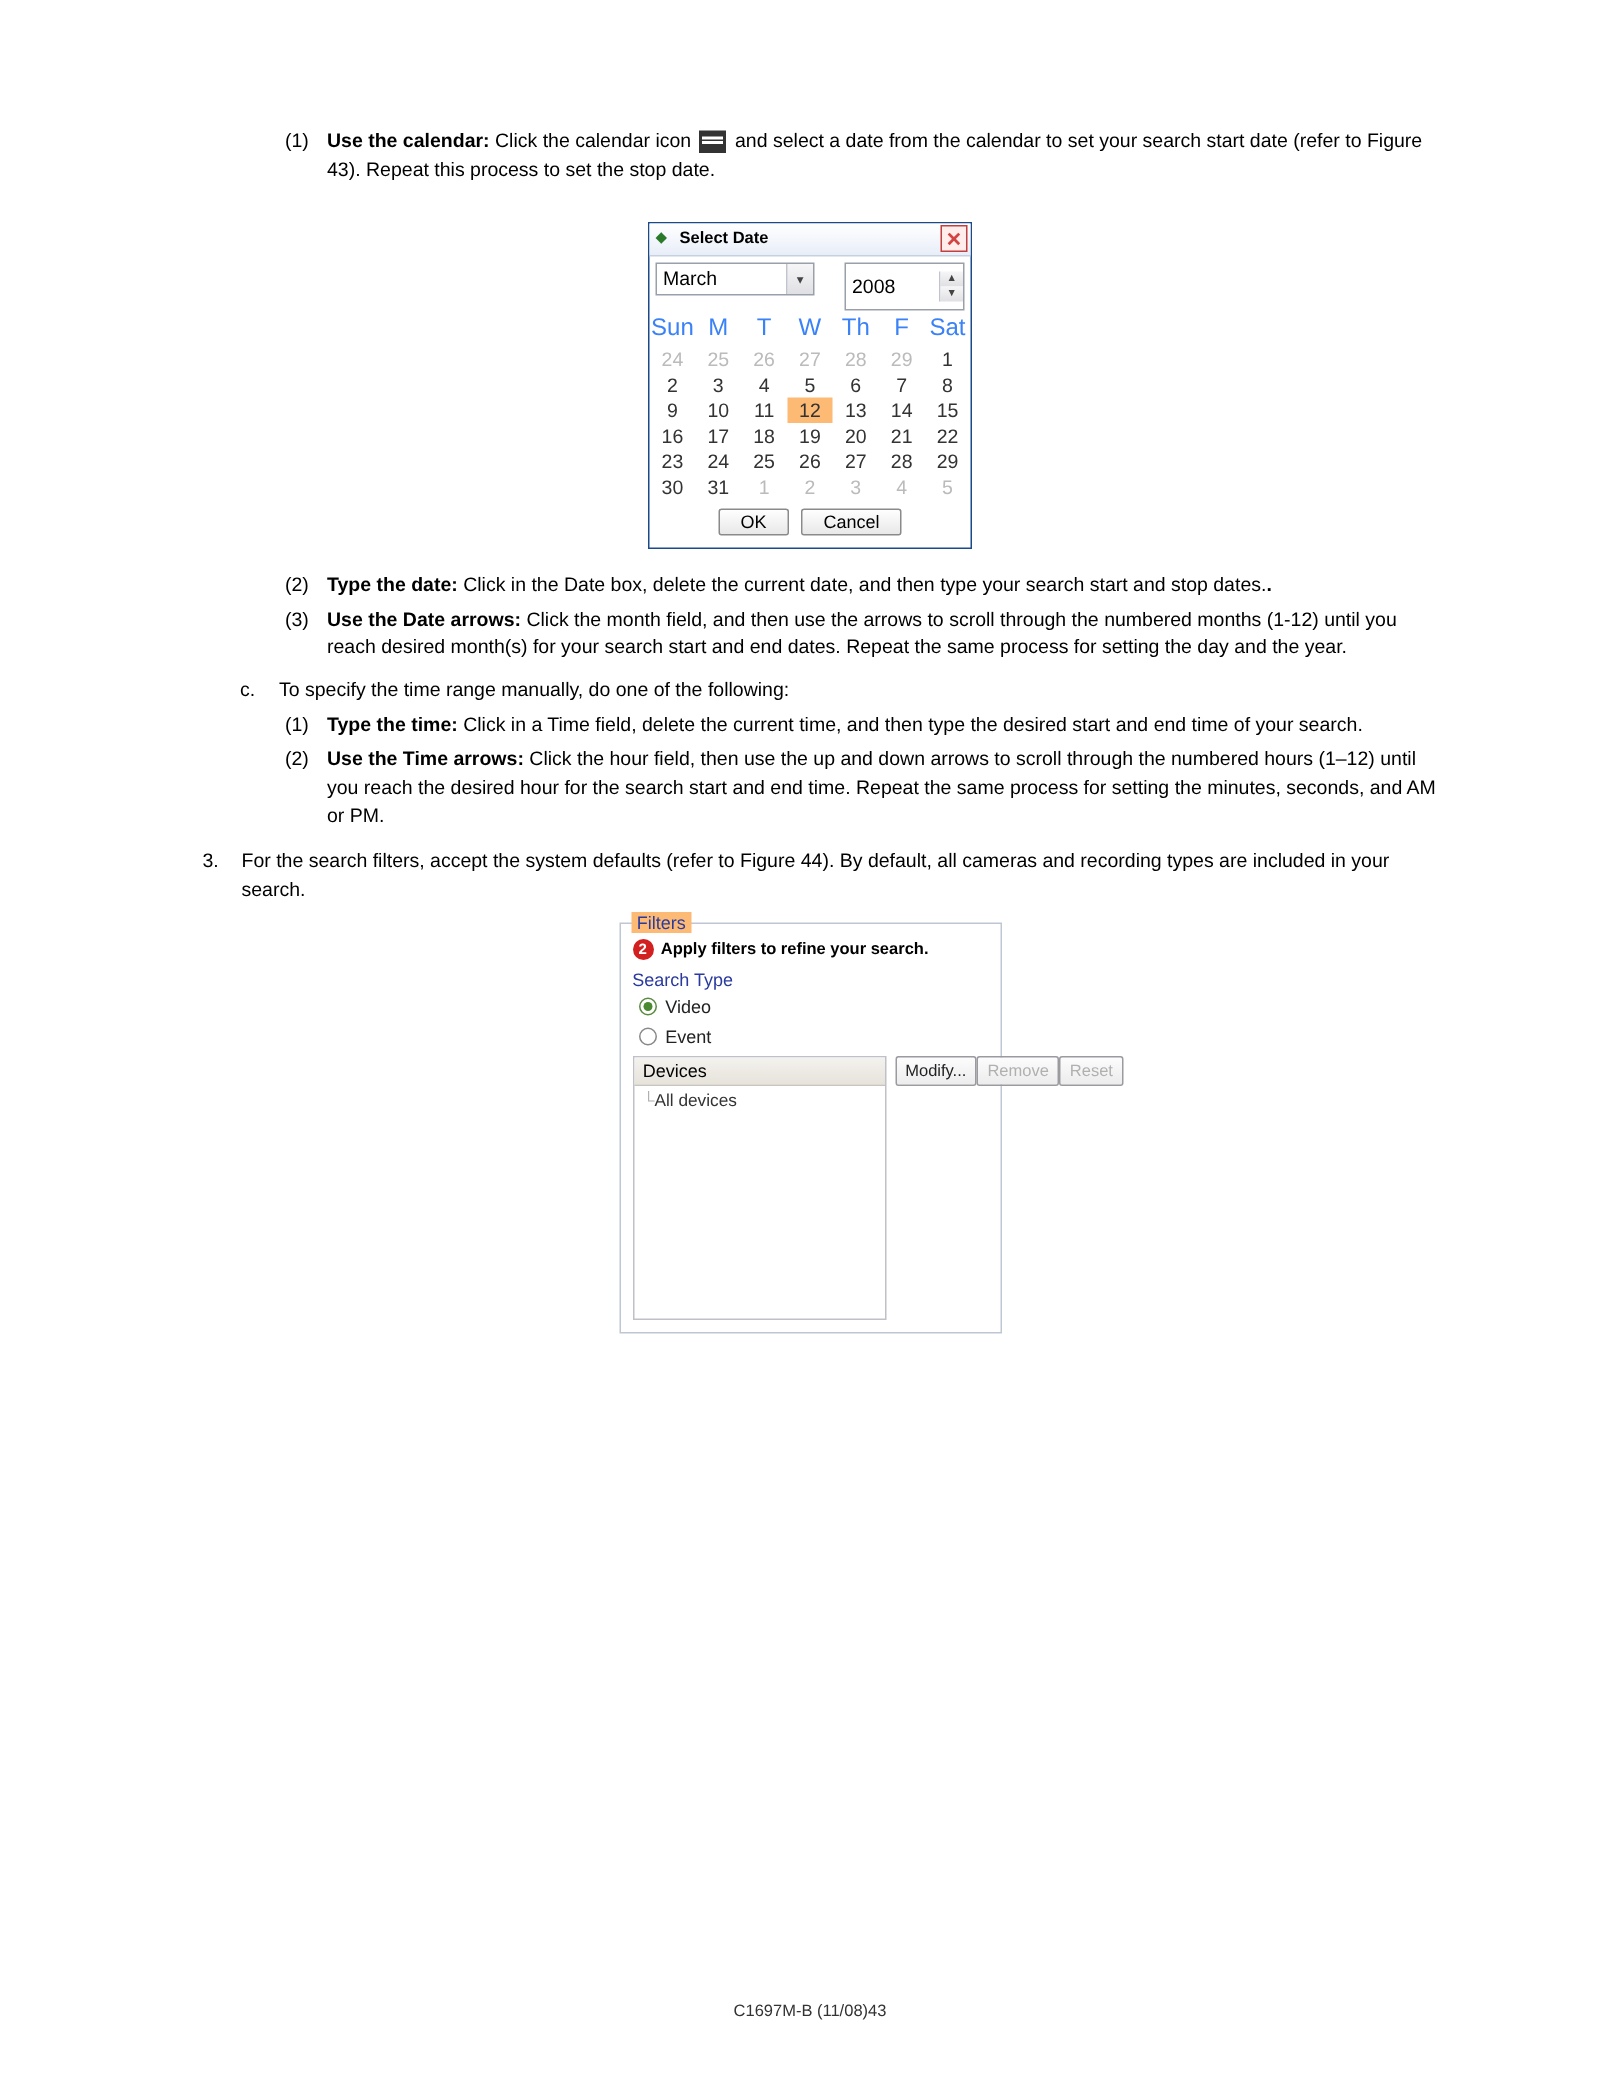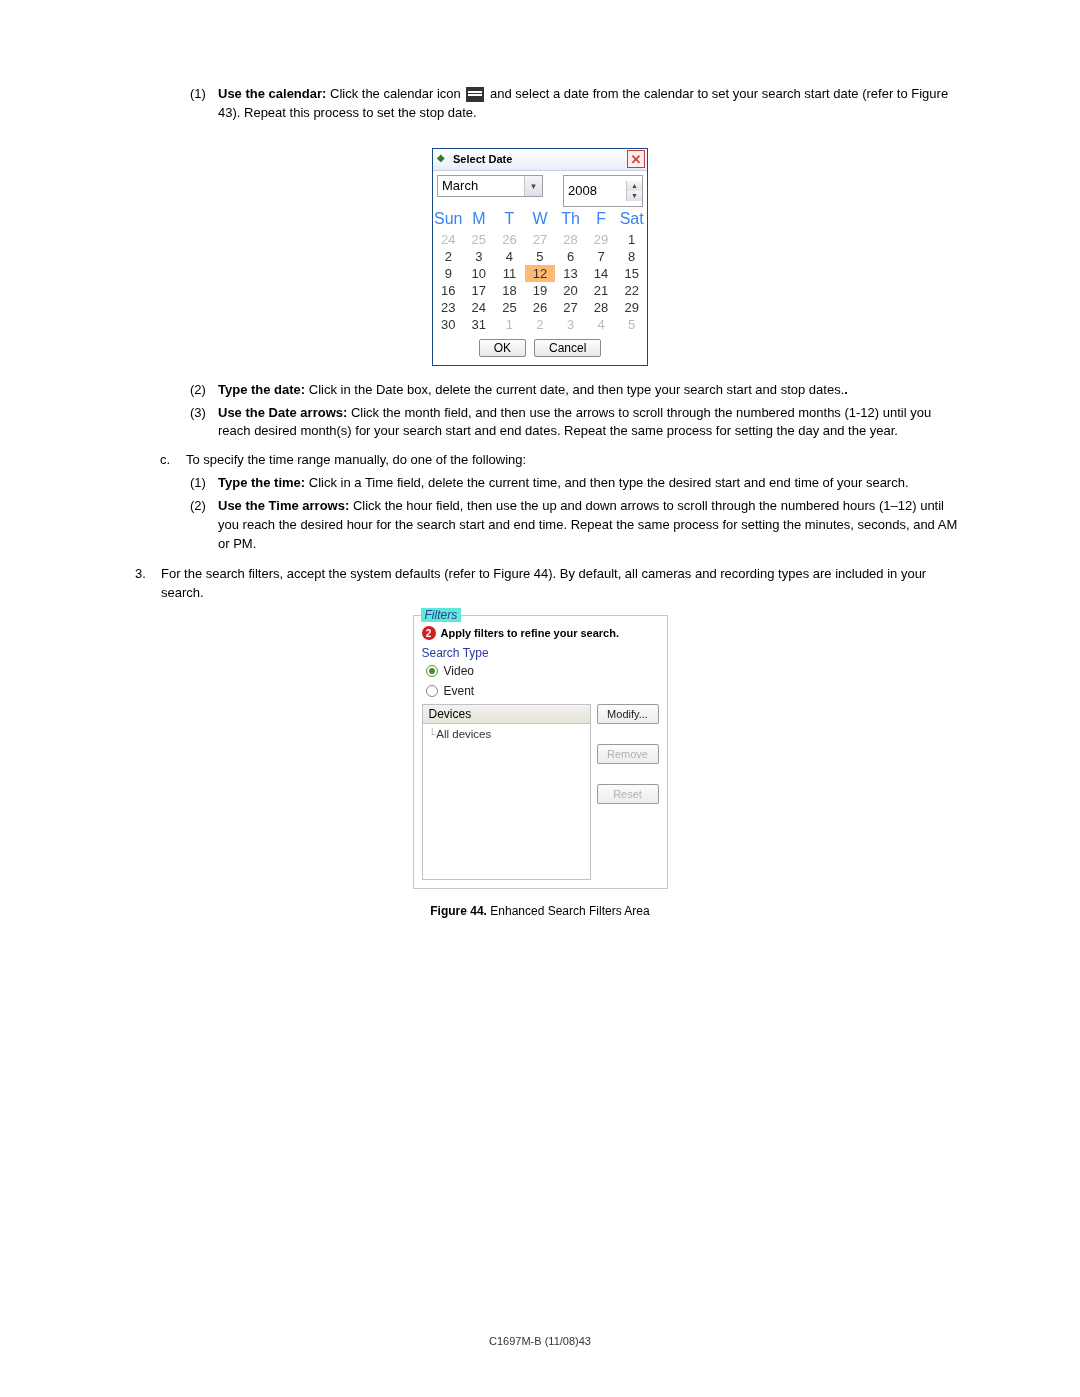--- a/index.html
+++ b/index.html
@@ -176,25 +176,24 @@
     font-family: Arial, sans-serif;
   }
   .filters-fieldset {
     border: 1px solid #bfc6d4;
     position: relative;
     padding: 10px 8px 8px;
   }
   .filters-legend {
     position: absolute;
     top: -8px; left: 7px;
-    background: #5eead4;
+    background: #fdba74;
     padding: 0 4px;
     font-size: 12px;
     color: #2a3a9e;
-    font-style: italic;
   }
   .filters-instr {
     display: flex; align-items: center;
     font-size: 11px; font-weight: bold;
     margin-bottom: 6px;
   }
   .step-badge {
     width: 14px; height: 14px;
     border-radius: 50%;
     background: #d22020;
@@ -248,21 +247,21 @@
   }
   .tree-item {
     display: flex; align-items: center;
     font-size: 11.5px;
   }
   .tree-line {
     color: #b0b0b0; font-size: 11px; margin-right: 0px;
   }
   .filter-buttons {
     width: 62px;
-    display: flex; flex-direction: column; gap: 20px;
+    display: flex; flex-direction: row; gap: 0;
   }
   .filter-buttons button {
     font-size: 11px;
     height: 20px;
     border: 1px solid #9a9aa0;
     background: linear-gradient(#fcfcfc,#ececec);
     border-radius: 2px;
     color: #222;
   }
   .filter-buttons button.disabled { color: #b0b0b0; }
@@ -447,22 +446,19 @@
         </div>
         <div class="filter-buttons">
           <button>Modify...</button>
           <button class="disabled">Remove</button>
           <button class="disabled">Reset</button>
         </div>
       </div>
     </div>
   </div>
 
-  <div class="fig-cap">
-    <b>Figure 44.</b><span>  Enhanced Search Filters Area</span>
-  </div>
 
 </div>
 
 <div class="footer">
   <span>C1697M-B (11/08)</span>
   <span>43</span>
 </div>
 
 </body></html>

